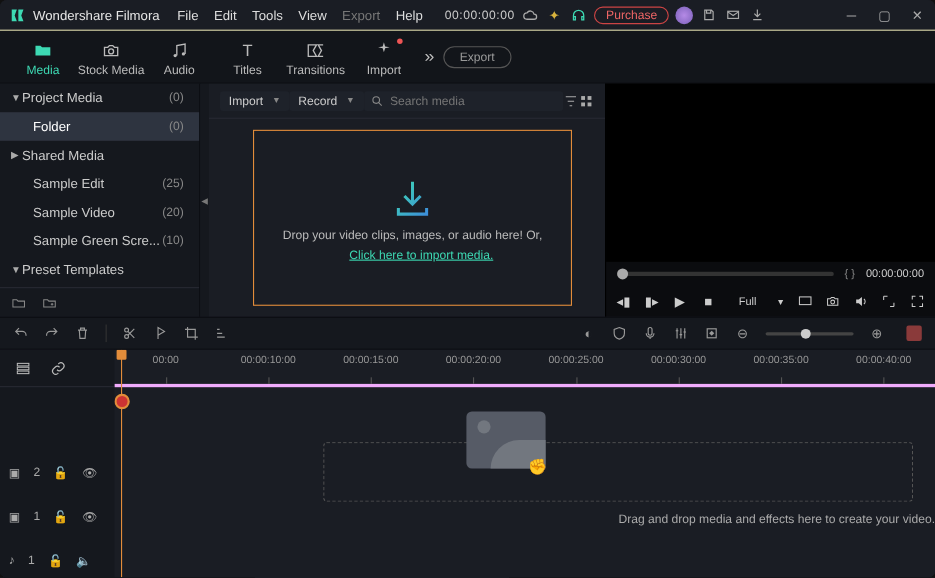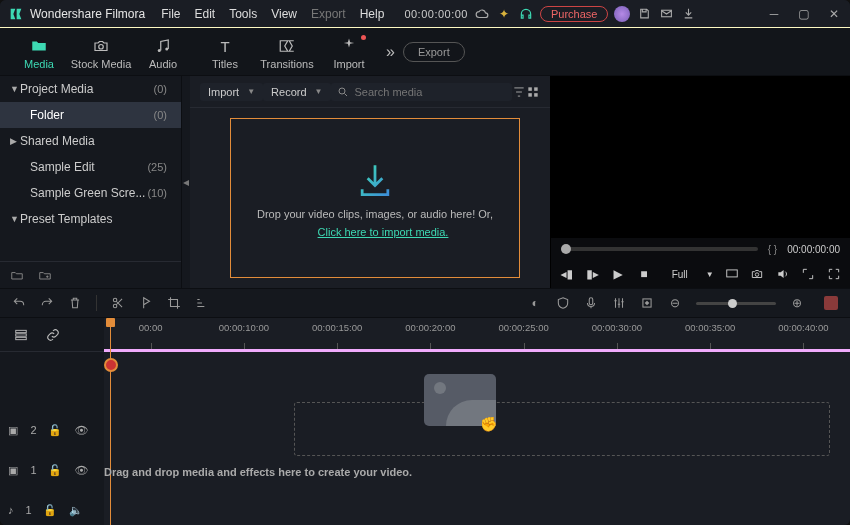--- a/index.html
+++ b/index.html
@@ -84,21 +84,21 @@
   .ruler .tick { flex:1; font-size:9.5px; color:#999; padding-top:4px; text-align:center; position:relative;}
   .ruler .tick::after { content:""; position:absolute; bottom:0; left:50%; width:1px; height:6px; background:#555;}
   .playhead { position:absolute; top:0; bottom:0; left:6px; width:1px; background:#e28c3a;}
   .playhead::before { content:""; position:absolute; top:0; left:-4px; width:9px; height:9px; background:#e28c3a; border-radius:1px;}
   .marker-red { position:absolute; top:40px; left:0; width:14px; height:14px; background:#c33; border-radius:50%; border:2px solid #e28c3a;}
   .drag-hint-row { position:absolute; left:190px; top:84px; right:20px; height:54px; border:1px dashed #555; border-radius:3px; display:flex; align-items:center; justify-content:center;}
   .thumb-card { position:absolute; left:320px; top:56px; width:72px; height:52px; background:#565b66; border-radius:5px;}
   .thumb-card::before { content:""; position:absolute; left:10px; top:8px; width:12px; height:12px; background:#72777f; border-radius:50%;}
   .thumb-card::after { content:""; position:absolute; right:0; bottom:0; width:50px; height:26px; background:#72777f; border-top-left-radius:30px;}
   .cursor-hand { position:absolute; left:376px; top:98px; font-size:14px; color:#fff;}
-  .drag-text { position:absolute; left:0; right:0; top:148px; text-align:left; font-size:11px; color:#aaa;font-weight:bold;}
+  .drag-text { position:absolute; left:0; right:0; top:148px; text-align:right; font-size:11px; color:#aaa;}
   svg { display:block; }
   .ico { width:14px; height:14px; cursor:pointer; display:flex; align-items:center; justify-content:center;}
   .full-pill { font-size:10px; color:#ccc; display:flex; align-items:center; gap:18px;}
 </style>
 </head>
 <body>
 
 <div class="app">
 
   <div class="titlebar">
@@ -219,20 +219,24 @@
           <span>Folder</span>
           <span class="cnt">(0)</span>
         </div>
       <div class="side-item parent">
           <span class="arrow">▶</span>
           <span>Shared Media</span>
         </div>
       <div class="side-item sub">
           <span>Sample Edit</span>
           <span class="cnt">(25)</span>
+        </div>
+      <div class="side-item sub">
+          <span>Sample Video</span>
+          <span class="cnt">(20)</span>
         </div>
       <div class="side-item sub">
           <span>Sample Green Scre...</span>
           <span class="cnt">(10)</span>
         </div>
       <div class="side-item parent">
           <span class="arrow">▼</span>
           <span>Preset Templates</span>
         </div>
       <div class="side-bottom">

